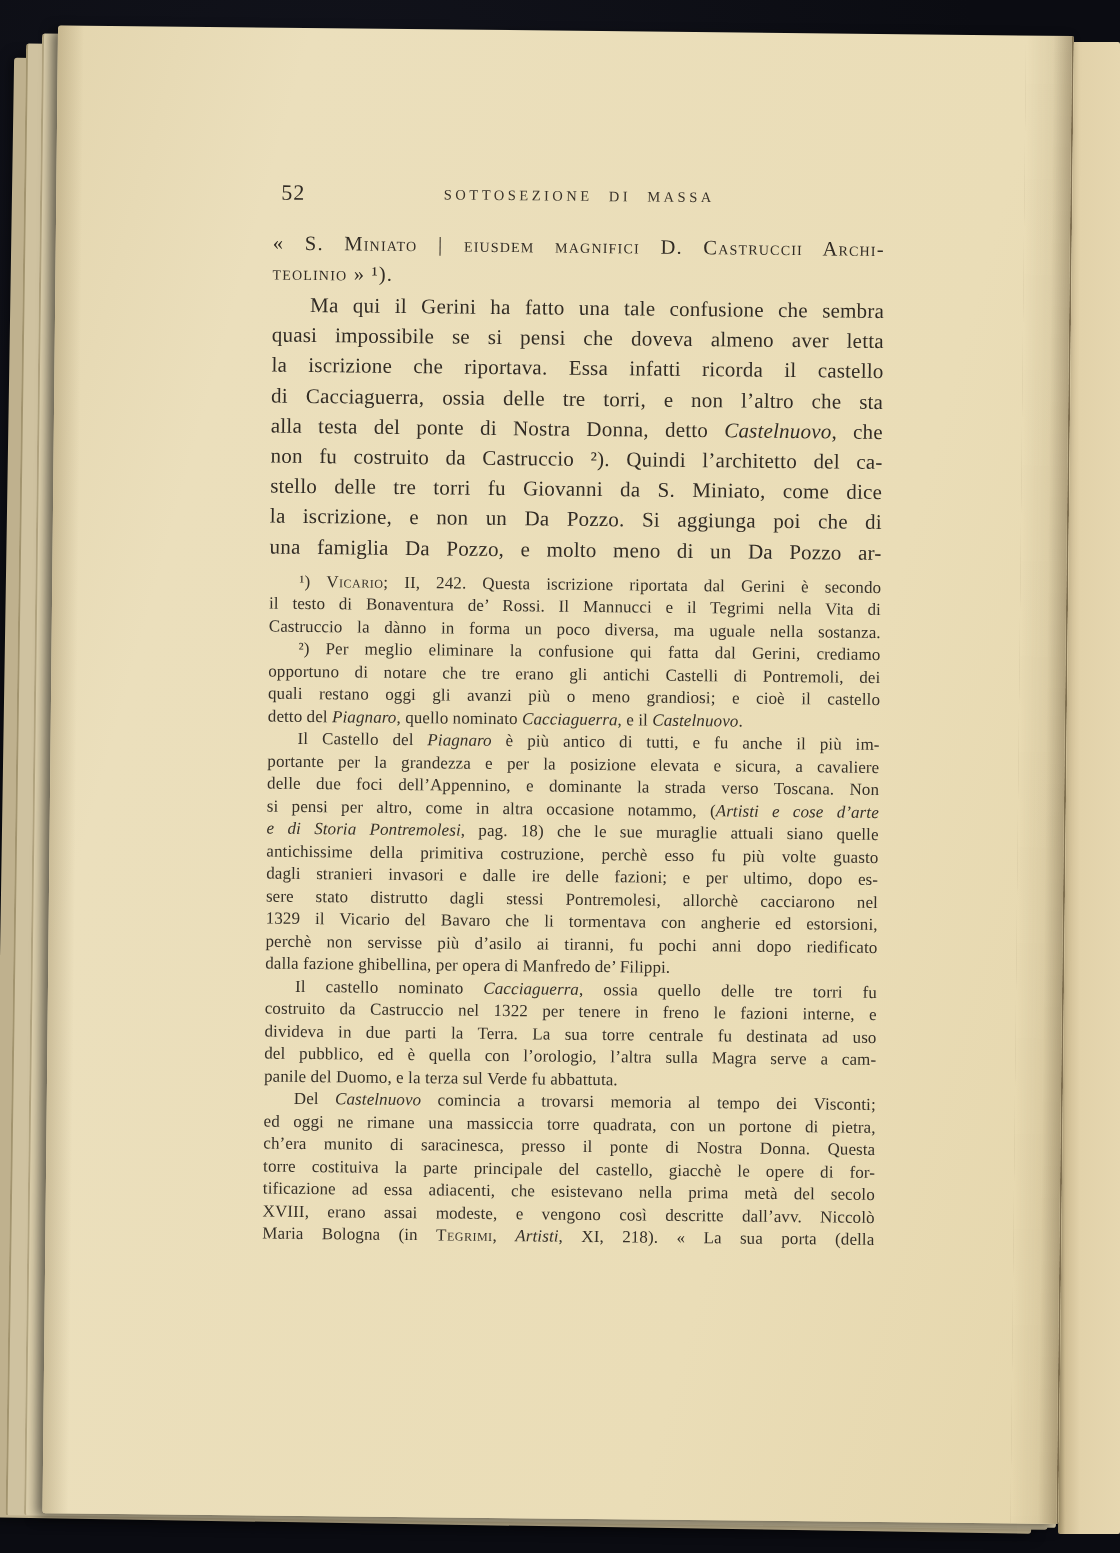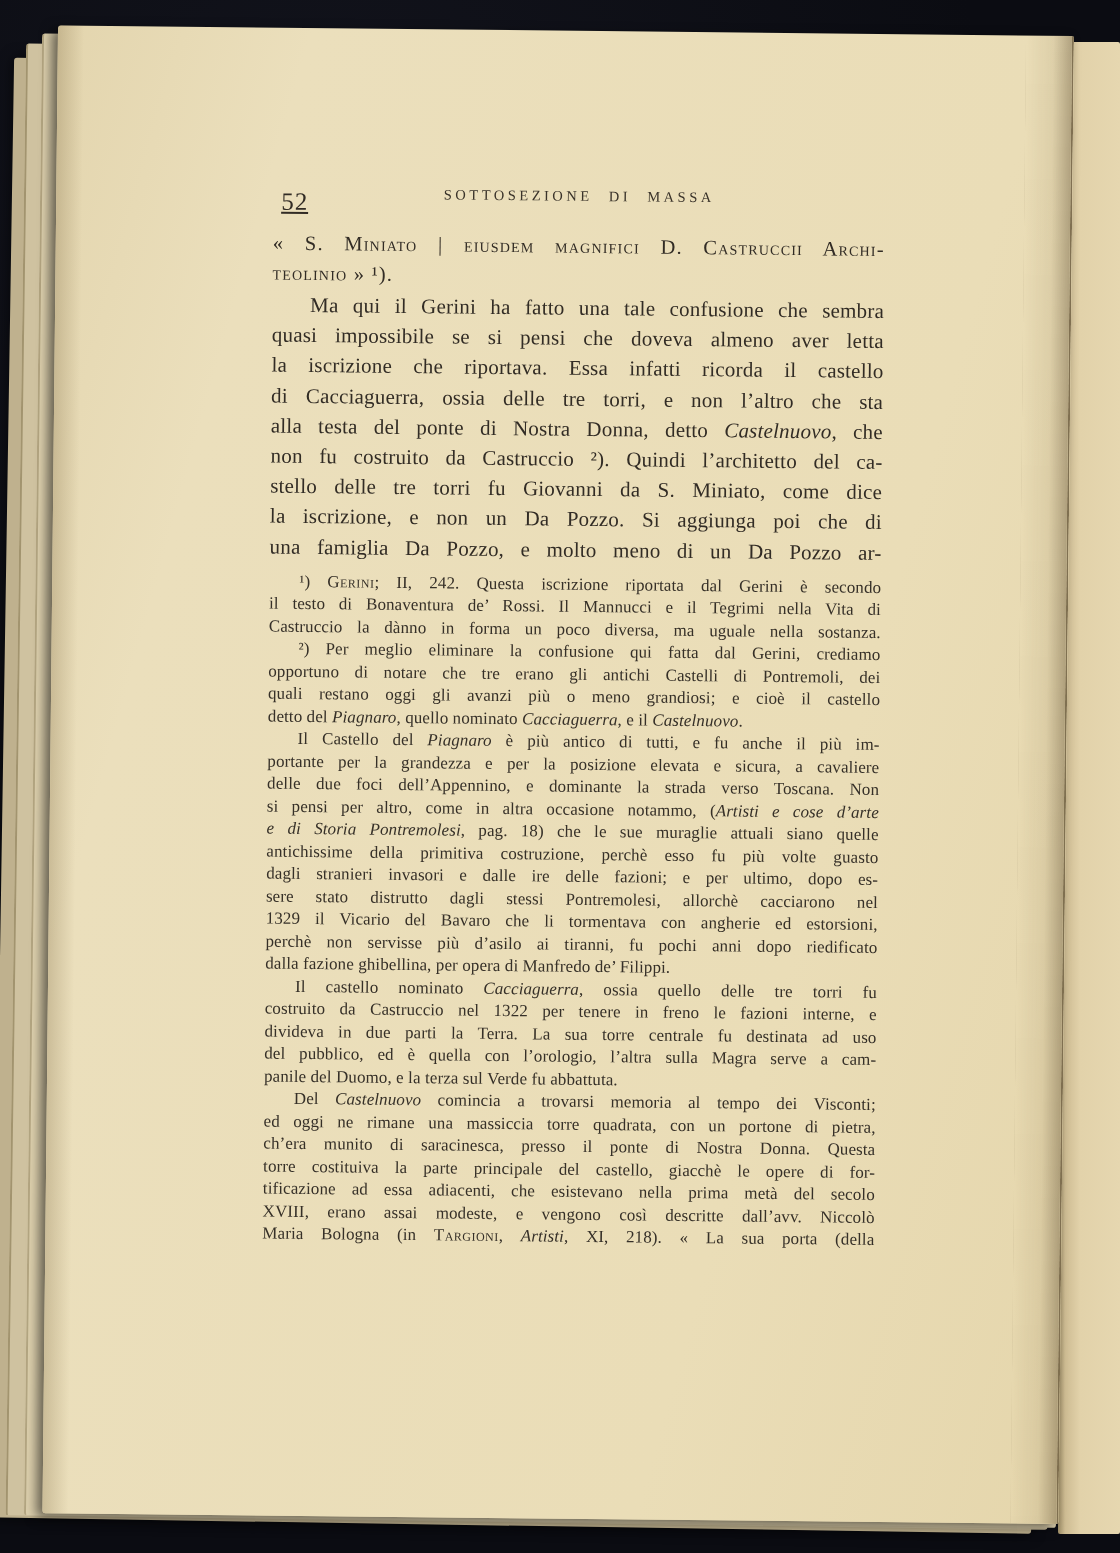--- a/index.html
+++ b/index.html
@@ -41,21 +41,21 @@
   }
   .page-main::after{ 
     content:"";position:absolute;right:0;top:0;bottom:0;width:46px;
     background:linear-gradient(90deg,rgba(110,88,50,0) 0%,rgba(110,88,50,0.10) 60%,rgba(70,52,25,0.35) 100%);
     border-right:2px solid rgba(92,76,48,0.75);
     border-radius:0 2px 2px 0;pointer-events:none;
   }
   .content{position:absolute;left:217px;top:152px;width:612px;color:#322c25;}
 
   .header-row{position:relative;height:30px;}
-  .page-number{position:absolute;left:8px;top:8px;font-size:25px;letter-spacing:1px;text-decoration:underline;}
+  .page-number{position:absolute;left:8px;top:0;font-size:22px;letter-spacing:1px;}
   .running-header{
     position:absolute;left:0;right:0;top:5px;text-align:center;
     font-size:14.5px;letter-spacing:3.5px;word-spacing:9px;color:#3a332a;
   }
 
   .line{
     text-align:justify;text-align-last:justify;
     white-space:normal;
   }
   .line.end{text-align-last:left;}
@@ -97,21 +97,21 @@
           <div class="line">la iscrizione che riportava. Essa infatti ricorda il castello</div>
           <div class="line">di Cacciaguerra, ossia delle tre torri, e non l’altro che sta</div>
           <div class="line">alla testa del ponte di Nostra Donna, detto <span class="it">Castelnuovo</span>, che</div>
           <div class="line">non fu costruito da Castruccio ²). Quindi l’architetto del ca-</div>
           <div class="line">stello delle tre torri fu Giovanni da S. Miniato, come dice</div>
           <div class="line">la iscrizione, e non un Da Pozzo. Si aggiunga poi che di</div>
           <div class="line">una famiglia Da Pozzo, e molto meno di un Da Pozzo ar-</div>
         </div>
 
       <div class="footnotes">
-          <div class="line indent">¹) <span class="sc">Gerini</span>; II, 242. Questa iscrizione riportata dal Gerini è secondo</div>
+          <div class="line indent">¹) <span class="sc">Vicario</span>; II, 242. Questa iscrizione riportata dal Gerini è secondo</div>
           <div class="line">il testo di Bonaventura de’ Rossi. Il Mannucci e il Tegrimi nella Vita di</div>
           <div class="line">Castruccio la dànno in forma un poco diversa, ma uguale nella sostanza.</div>
           <div class="line indent">²) Per meglio eliminare la confusione qui fatta dal Gerini, crediamo</div>
           <div class="line">opportuno di notare che tre erano gli antichi Castelli di Pontremoli, dei</div>
           <div class="line">quali restano oggi gli avanzi più o meno grandiosi; e cioè il castello</div>
           <div class="line end">detto del <span class="it">Piagnaro</span>, quello nominato <span class="it">Cacciaguerra</span>, e il <span class="it">Castelnuovo</span>.</div>
           <div class="line indent">Il Castello del <span class="it">Piagnaro</span> è più antico di tutti, e fu anche il più im-</div>
           <div class="line">portante per la grandezza e per la posizione elevata e sicura, a cavaliere</div>
           <div class="line">delle due foci dell’Appennino, e dominante la strada verso Toscana. Non</div>
           <div class="line">si pensi per altro, come in altra occasione notammo, (<span class="it">Artisti e cose d’arte</span></div>
@@ -126,18 +126,18 @@
           <div class="line">costruito da Castruccio nel 1322 per tenere in freno le fazioni interne, e</div>
           <div class="line">divideva in due parti la Terra. La sua torre centrale fu destinata ad uso</div>
           <div class="line">del pubblico, ed è quella con l’orologio, l’altra sulla Magra serve a cam-</div>
           <div class="line end">panile del Duomo, e la terza sul Verde fu abbattuta.</div>
           <div class="line indent">Del <span class="it">Castelnuovo</span> comincia a trovarsi memoria al tempo dei Visconti;</div>
           <div class="line">ed oggi ne rimane una massiccia torre quadrata, con un portone di pietra,</div>
           <div class="line">ch’era munito di saracinesca, presso il ponte di Nostra Donna. Questa</div>
           <div class="line">torre costituiva la parte principale del castello, giacchè le opere di for-</div>
           <div class="line">tificazione ad essa adiacenti, che esistevano nella prima metà del secolo</div>
           <div class="line">XVIII, erano assai modeste, e vengono così descritte dall’avv. Niccolò</div>
-          <div class="line">Maria Bologna (in <span class="sc">Targioni</span>, <span class="it">Artisti</span>, XI, 218). « La sua porta (della</div>
+          <div class="line">Maria Bologna (in <span class="sc">Tegrimi</span>, <span class="it">Artisti</span>, XI, 218). « La sua porta (della</div>
         </div>
 
     </div>
   </div>
 </div>
 
 </body></html>

